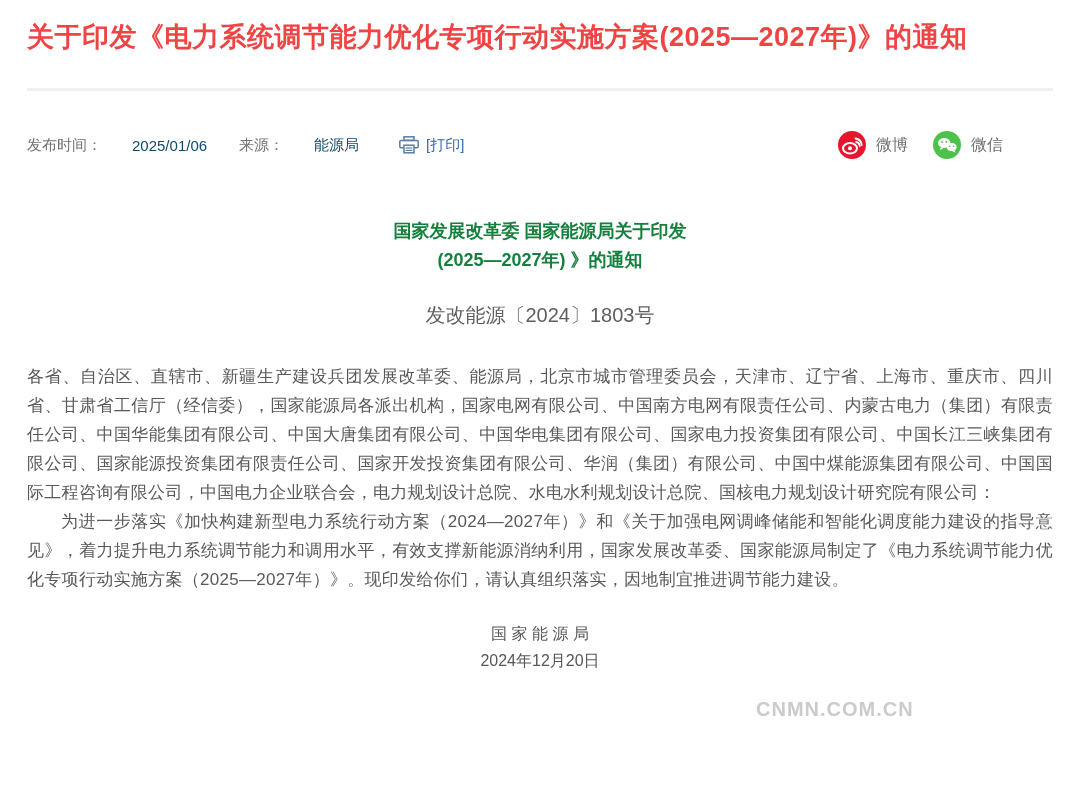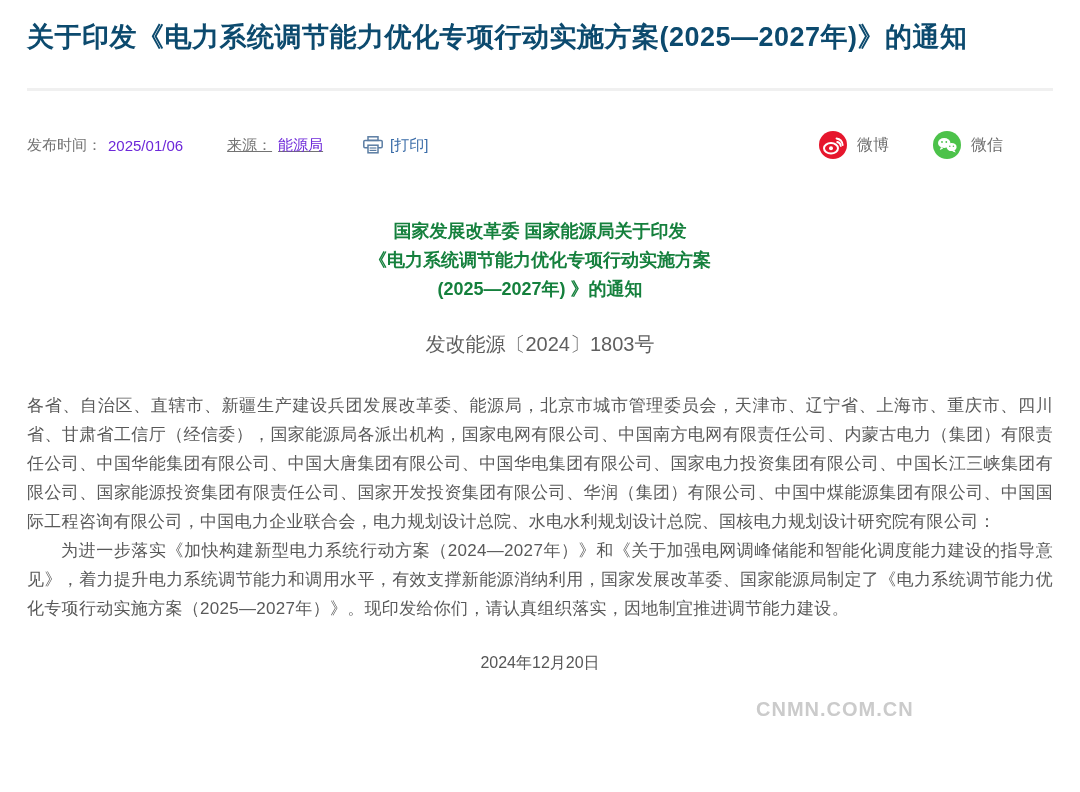--- a/index.html
+++ b/index.html
@@ -11,58 +11,58 @@
     position: relative;
     overflow: hidden;
   }
   .page { padding: 0 27px; }
 
   .page-title {
     margin: 20px 0 0 0;
     font-size: 27px;
     line-height: 34px;
     font-weight: bold;
-    color: #0c4a6e;
+    color: #ef4444;
     letter-spacing: 0.5px;
   }
 
   .divider {
     margin-top: 34px;
     border-top: 3px solid #f0f0f0;
     height: 0;
   }
 
   .meta-row {
     margin-top: 40px;
     display: flex;
     align-items: center;
     font-size: 15px;
     color: #737373;
   }
-  .meta-item { display: inline-flex; align-items: center; }
+  .meta-item { display: inline-flex; align-items: center; gap: 24px; }
   .meta-item .label { color: #737373; }
-  .meta-item .value { color: #6d28d9; margin-left: 6px; }
-  .meta-src { margin-left: 44px; text-decoration: underline; }
+  .meta-item .value { color: #0c4a6e; margin-left: 6px; }
+  .meta-src { margin-left: 32px; }
 
   .print-link {
     margin-left: 40px;
     display: inline-flex;
     align-items: center;
     gap: 7px;
     text-decoration: none;
     cursor: pointer;
   }
   .print-link .print-text { color: #3a6ca8; font-size: 15px; }
 
   .share-group {
     margin-left: auto;
     margin-right: 50px;
     display: inline-flex;
     align-items: center;
-    gap: 44px;
+    gap: 25px;
     text-align: center;
   }
   .share-btn {
     display: inline-flex;
     align-items: center;
     gap: 10px;
     cursor: pointer;
     text-decoration: none;
     color: #6d6d6d;
     font-size: 16px;
@@ -173,30 +173,30 @@
             <circle cx="20.4" cy="15.2" r="0.8" fill="#4cc24a"></circle>
           </svg>
         </span>
         <span>微信</span>
       </a>
     </span>
   </div>
 
   <div class="doc-heading">
     <div>国家发展改革委 国家能源局关于印发</div>
-    <div>《电力系统调节能力优化专项行动实施方案</div>
     <div>(2025—2027年) 》的通知</div>
   </div>
 
   <div class="doc-number">发改能源〔2024〕1803号</div>
 
   <div class="doc-body">
     <p class="body-par">各省、自治区、直辖市、新疆生产建设兵团发展改革委、能源局，北京市城市管理委员会，天津市、辽宁省、上海市、重庆市、四川省、甘肃省工信厅（经信委），国家能源局各派出机构，国家电网有限公司、中国南方电网有限责任公司、内蒙古电力（集团）有限责任公司、中国华能集团有限公司、中国大唐集团有限公司、中国华电集团有限公司、国家电力投资集团有限公司、中国长江三峡集团有限公司、国家能源投资集团有限责任公司、国家开发投资集团有限公司、华润（集团）有限公司、中国中煤能源集团有限公司、中国国际工程咨询有限公司，中国电力企业联合会，电力规划设计总院、水电水利规划设计总院、国核电力规划设计研究院有限公司：</p>
     <p class="body-par indent">为进一步落实《加快构建新型电力系统行动方案（2024—2027年）》和《关于加强电网调峰储能和智能化调度能力建设的指导意见》，着力提升电力系统调节能力和调用水平，有效支撑新能源消纳利用，国家发展改革委、国家能源局制定了《电力系统调节能力优化专项行动实施方案（2025—2027年）》。现印发给你们，请认真组织落实，因地制宜推进调节能力建设。</p>
   </div>
 
   <div class="signature">
+    <div>国 家 能 源 局</div>
     <div>2024年12月20日</div>
   </div>
 
 </div>
 
 <div class="watermark">CNMN.COM.CN</div>
 
 </body></html>

